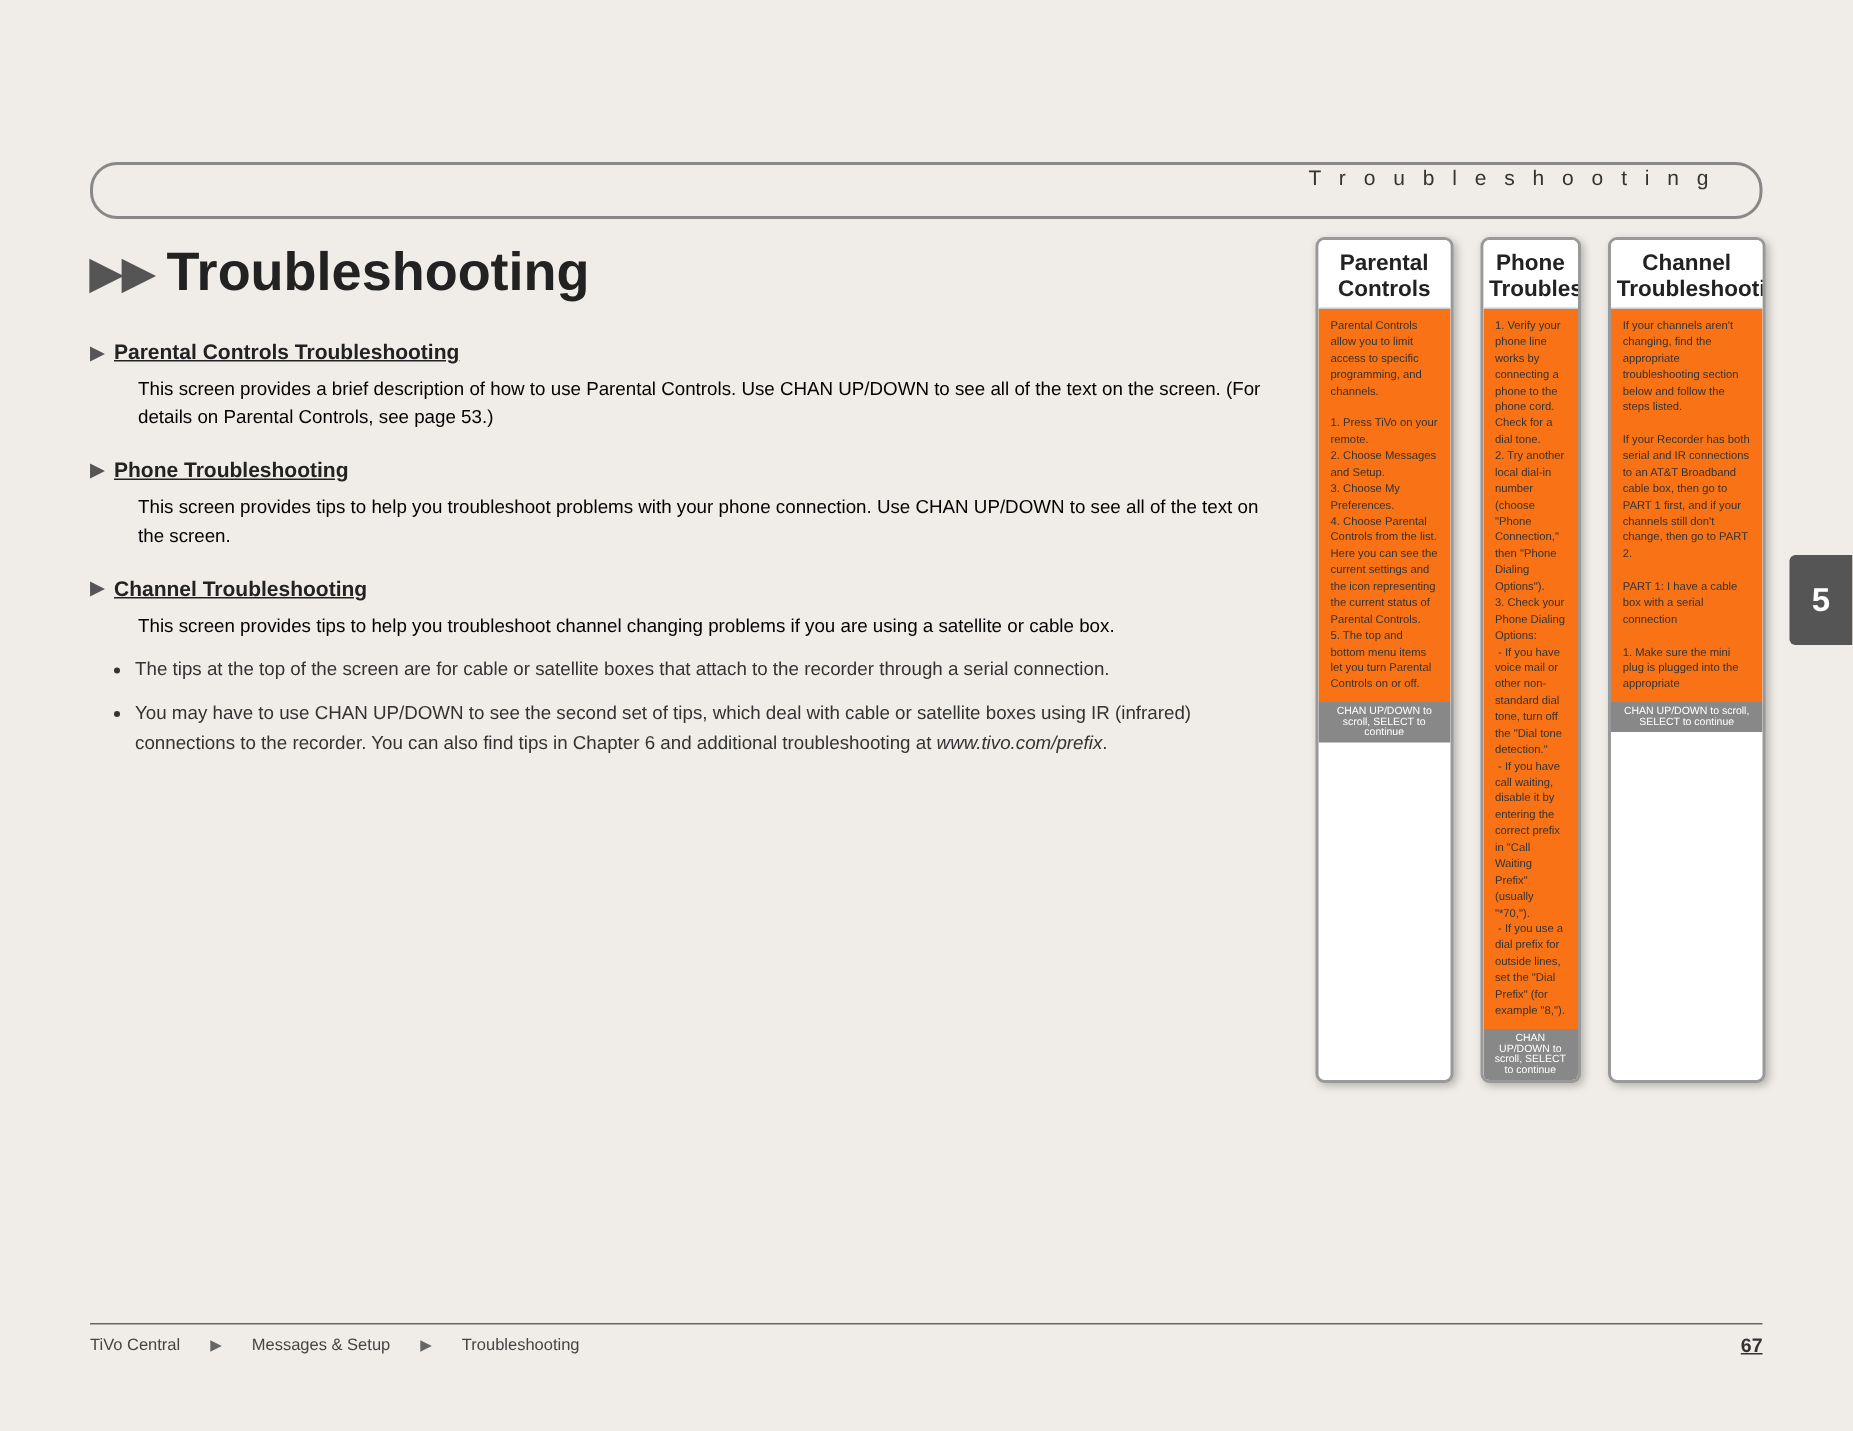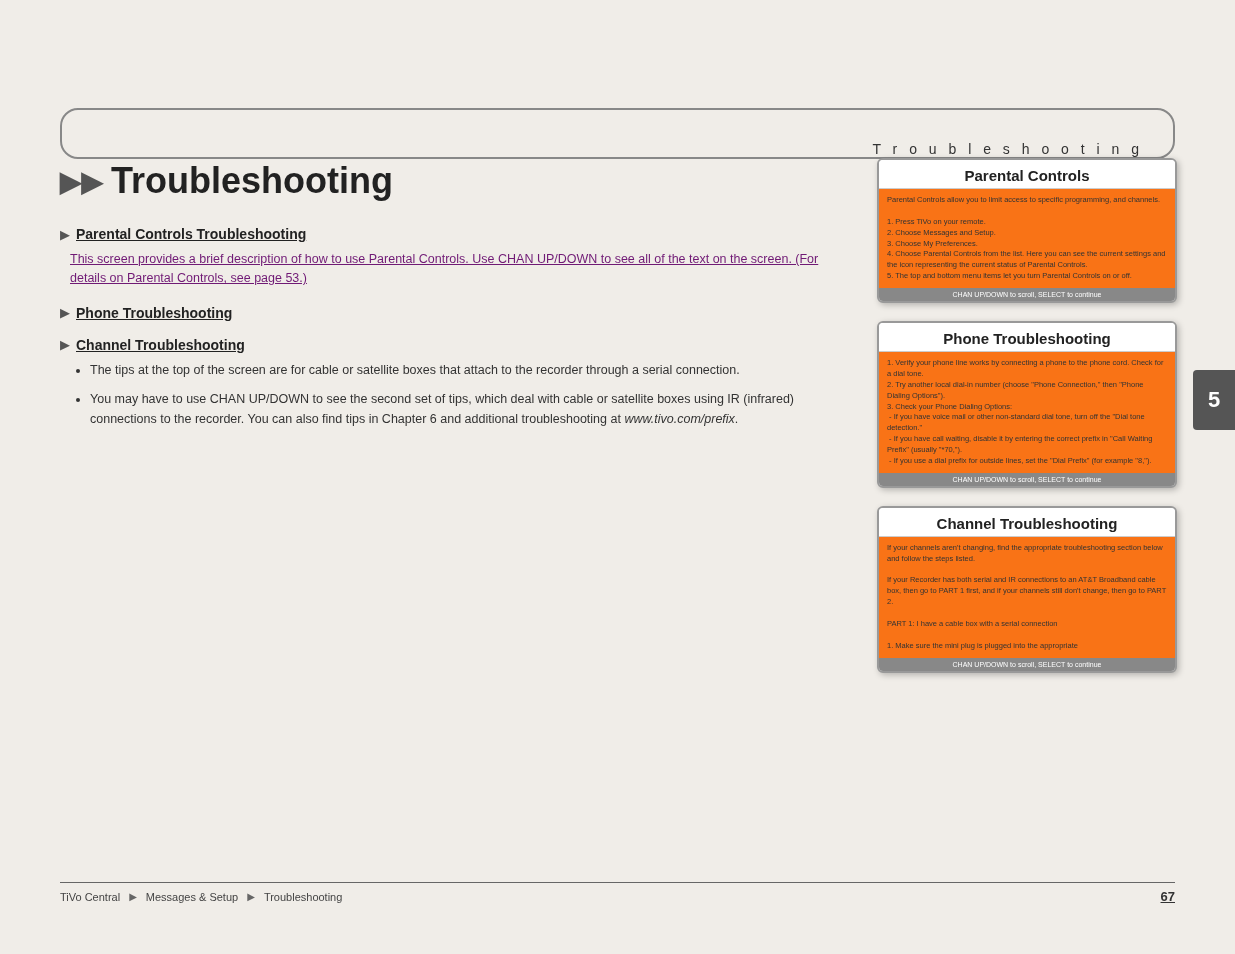--- a/index.html
+++ b/index.html
@@ -11,25 +11,25 @@
       position: relative;
       overflow: hidden;
     }
 
     
     .top-header {
       position: absolute;
       top: 108px;
       left: 60px;
       right: 60px;
-      height: 51px;
+      height: 38px;
       border: 2px solid #888;
       border-radius: 18px;
       display: flex;
-      align-items: flex-end;
+      align-items: flex-start;
       justify-content: flex-end;
       padding-right: 30px;
       background: #f0ede8;
     }
     .top-header-title {
       font-size: 14px;
       letter-spacing: 4px;
       color: #333;
     }
 
@@ -90,25 +90,24 @@
       font-size: 14px;
       font-weight: bold;
       text-decoration: underline;
       color: #222;
       text-align: center;
     }
 
     
     .section-body {
       font-size: 12.5px;
-      color: #701a75;
+      color: #000000;
       line-height: 1.55;
-      margin-left: 10px;
+      margin-left: 32px;
       margin-bottom: 10px;
-      text-decoration: underline;
     }
 
     
     .bullet-list {
       margin-left: 30px;
     }
     .bullet-list li {
       font-size: 12.5px;
       color: #333;
       line-height: 1.55;
@@ -119,21 +118,21 @@
       font-style: italic;
     }
 
     
     .right-panel {
       position: absolute;
       top: 158px;
       right: 58px;
       width: 300px;
       display: flex;
-      flex-direction: column;
+      flex-direction: row;
       gap: 18px;
     }
 
     
     .screen-card {
       background: white;
       border: 2px solid #999;
       border-radius: 6px;
       overflow: hidden;
       box-shadow: 2px 2px 6px rgba(0,0,0,0.25);
@@ -173,21 +172,21 @@
       padding-top: 6px;
       display: flex;
       justify-content: space-between;
       align-items: center;
     }
     .breadcrumb {
       font-size: 11px;
       color: #444;
       display: flex;
       align-items: center;
-      gap: 9px;
+      gap: 20px;
     }
     .breadcrumb-arrow {
       font-size: 10px;
       color: #666;
     }
     .page-number {
       font-size: 13px;
       color: #333;
       font-weight: bold;
       text-decoration: underline;
@@ -214,25 +213,27 @@
   <div class="section-heading">
     <span class="arrow">▶</span>
     <span class="section-heading-text">Parental Controls Troubleshooting</span>
   </div>
   <div class="section-body">This screen provides a brief description of how to use Parental Controls. Use CHAN UP/DOWN to see all of the text on the screen. (For details on Parental Controls, see page 53.)</div>
 
   <div class="section-heading">
     <span class="arrow">▶</span>
     <span class="section-heading-text">Phone Troubleshooting</span>
   </div>
+  <div class="section-body">This screen provides tips to help you troubleshoot problems with your phone connection. Use CHAN UP/DOWN to see all of the text on the screen.</div>
 
   <div class="section-heading">
     <span class="arrow">▶</span>
     <span class="section-heading-text">Channel Troubleshooting</span>
   </div>
+  <div class="section-body">This screen provides tips to help you troubleshoot channel changing problems if you are using a satellite or cable box.</div>
 
   <ul class="bullet-list">
     <li>
       <span>The tips at the top of the screen are for cable or satellite boxes that attach to the recorder through a serial connection.</span>
     </li>
     <li>
       <span>You may have to use CHAN UP/DOWN to see the second set of tips, which deal with cable or satellite boxes using IR (infrared) connections to the recorder. You can also find tips in Chapter 6 and additional troubleshooting at <span class="italic-link">www.tivo.com/prefix</span>.</span>
     </li>
   </ul>
 

